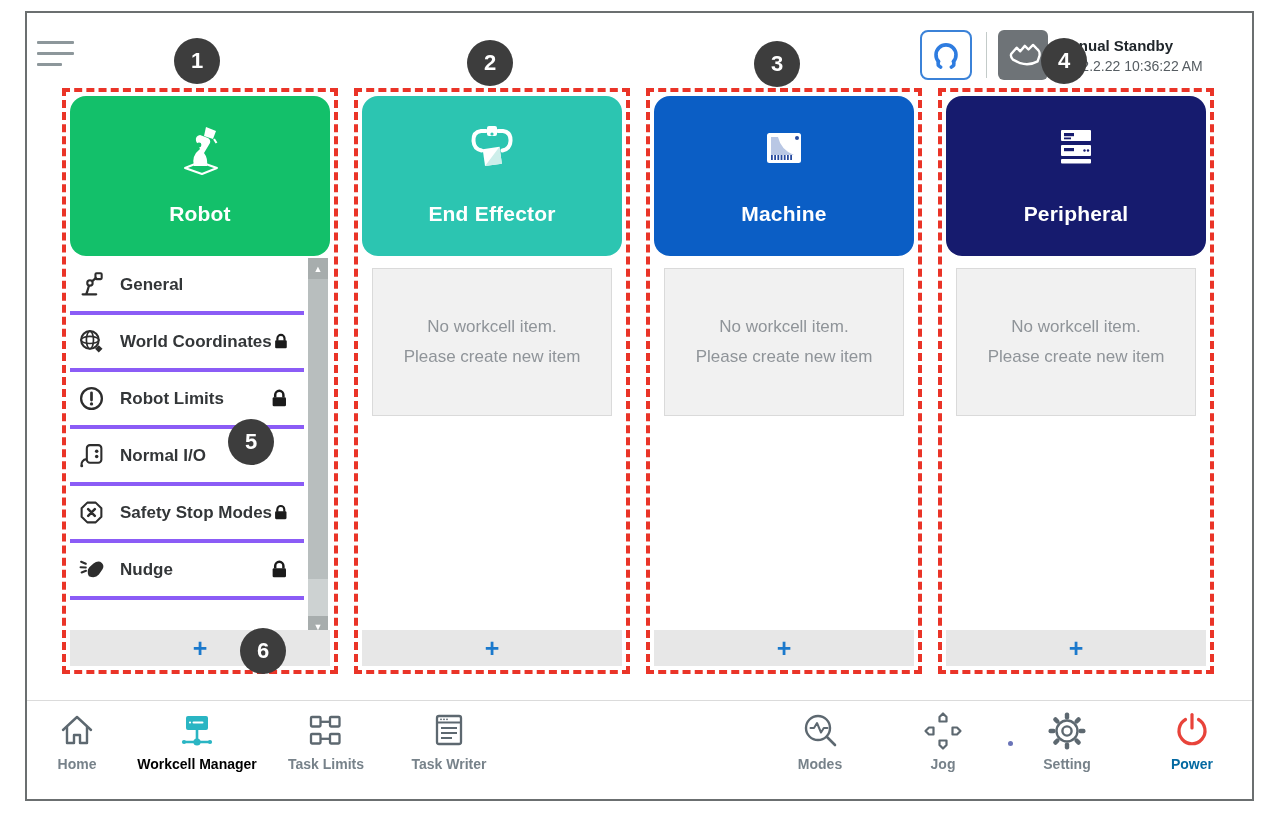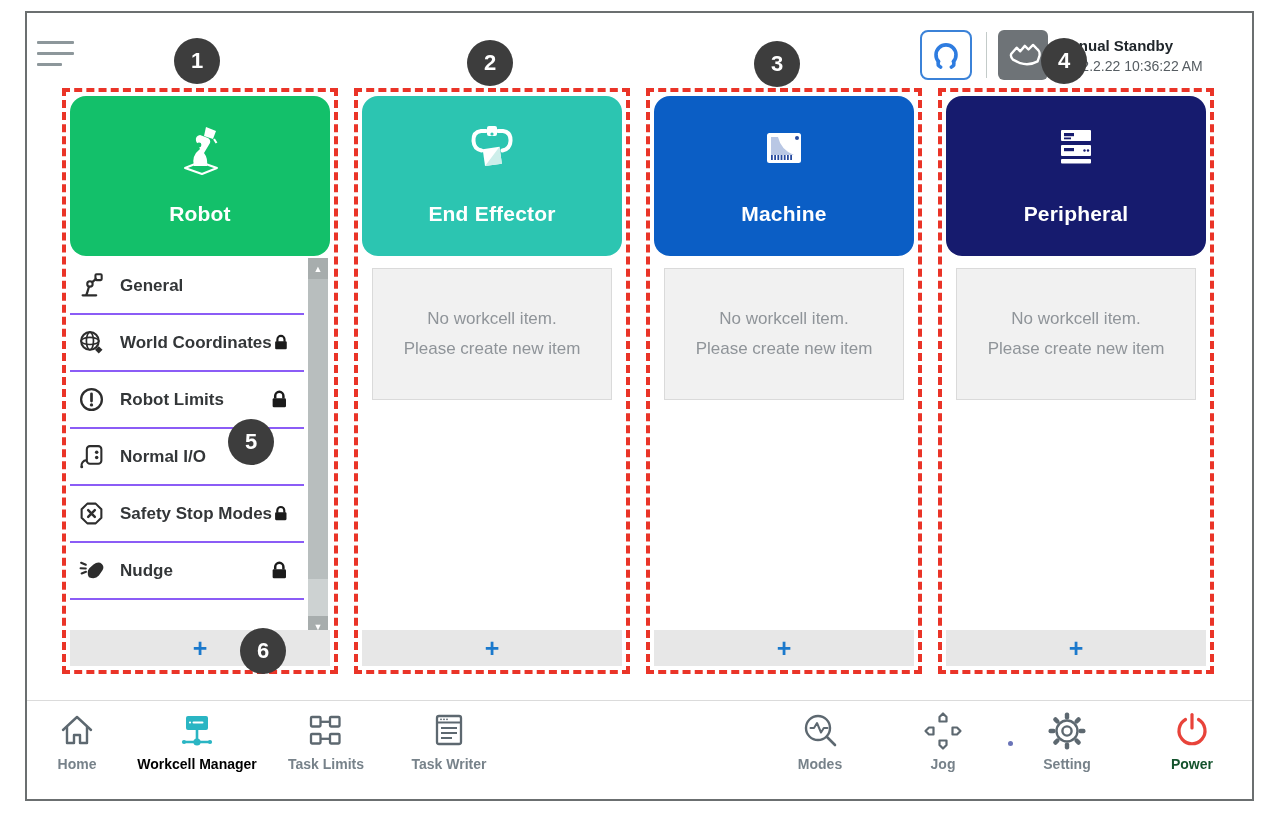--- a/index.html
+++ b/index.html
@@ -28,49 +28,49 @@
 
   
   .col { position:absolute; top:88px; height:586px; width:276px; border:4px dashed #ea3428; }
   .col-head { position:absolute; left:4px; right:4px; top:4px; height:160px; display:flex; flex-direction:column;
               align-items:center; padding-top:26px;border-radius:16px; }
   .col-head.robot { background:#13c06a; } .col-head.effector { background:#2cc5b1; }
   .col-head.machine { background:#0b5ec5; } .col-head.peripheral { background:#161b6e; }
   .col-title { margin-top:24px; color:#fff; font-size:21px; font-weight:bold; letter-spacing:.2px; }
 
   .list { position:absolute; left:4px; right:30px; top:166px; bottom:40px; background:#fff; overflow:hidden; }
-  .row { display:flex; align-items:center; height:57px; border-bottom:2px solid #8b5cf6; padding:0 14px 0 8px; cursor:pointer; }
+  .row { display:flex; align-items:center; height:57px; border-bottom:4px solid #8b5cf6; padding:0 14px 0 8px; cursor:pointer; }
   .row svg.ri { flex:0 0 27px; margin-right:15px; }
   .row .rlabel { font-size:17px; font-weight:bold; color:#333638; white-space:nowrap; }
   .row .lock { margin-left:auto; }
 
   .scrollbar { position:absolute; right:6px; top:166px; width:20px; height:379px; background:#cdd2d2; }
   .sb-btn { position:absolute; left:0; width:20px; height:21px; background:#a7adad; color:#fff; font-size:9px;
             display:flex; align-items:center; justify-content:center; cursor:pointer; }
   .sb-btn.up { top:0; } .sb-btn.down { bottom:0; }
   .sb-thumb { position:absolute; left:0; top:21px; width:20px; height:300px; background:#b8bebe; }
 
   .addbar { position:absolute; left:4px; right:4px; bottom:4px; height:36px; background:#e7e7e7;
             display:flex; align-items:center; justify-content:center; cursor:pointer; }
   .addbar span { color:#1b79cc; font-size:25px; font-weight:bold; line-height:36px; }
 
-  .empty-box { position:absolute; left:14px; right:14px; top:176px; height:132px; background:#f1f1f1;
+  .empty-box { position:absolute; left:14px; right:14px; top:176px; height:148px; background:#f1f1f1;
                border:1px solid #dadada; display:flex; flex-direction:column; align-items:center; justify-content:center; }
   .empty-box div { font-size:17px; color:#8f9499; line-height:30px; }
 
   
   .badge { position:absolute; width:46px; height:46px; border-radius:50%; background:#3d3d3d; color:#fff;
            font-size:22px; font-weight:bold; display:flex; align-items:center; justify-content:center; z-index:20; }
 
   
   .nav-sep { position:absolute; left:27px; top:700px; width:1225px; height:1px; background:#dbdbdb; }
   .nav-item { position:absolute; top:708px; width:150px; transform:translateX(-50%); text-align:center; cursor:pointer; }
   .nav-item svg { display:block; margin:0 auto; }
   .nav-label { margin-top:2px; font-size:14px; font-weight:bold; color:#77828a; white-space:nowrap; }
-  .nav-label.active { color:#000000; } .nav-label.power { color:#14532d; }
+  .nav-label.active { color:#000000; } .nav-label.power { color:#0369a1; }
   .mini-dot { position:absolute; left:1008px; top:741px; width:5px; height:5px; border-radius:50%; background:#6a74b8; }
 </style>
 </head>
 <body>
 
 <div class="page">
 
   <div class="topband"></div>
   <div class="frame"></div>
 

